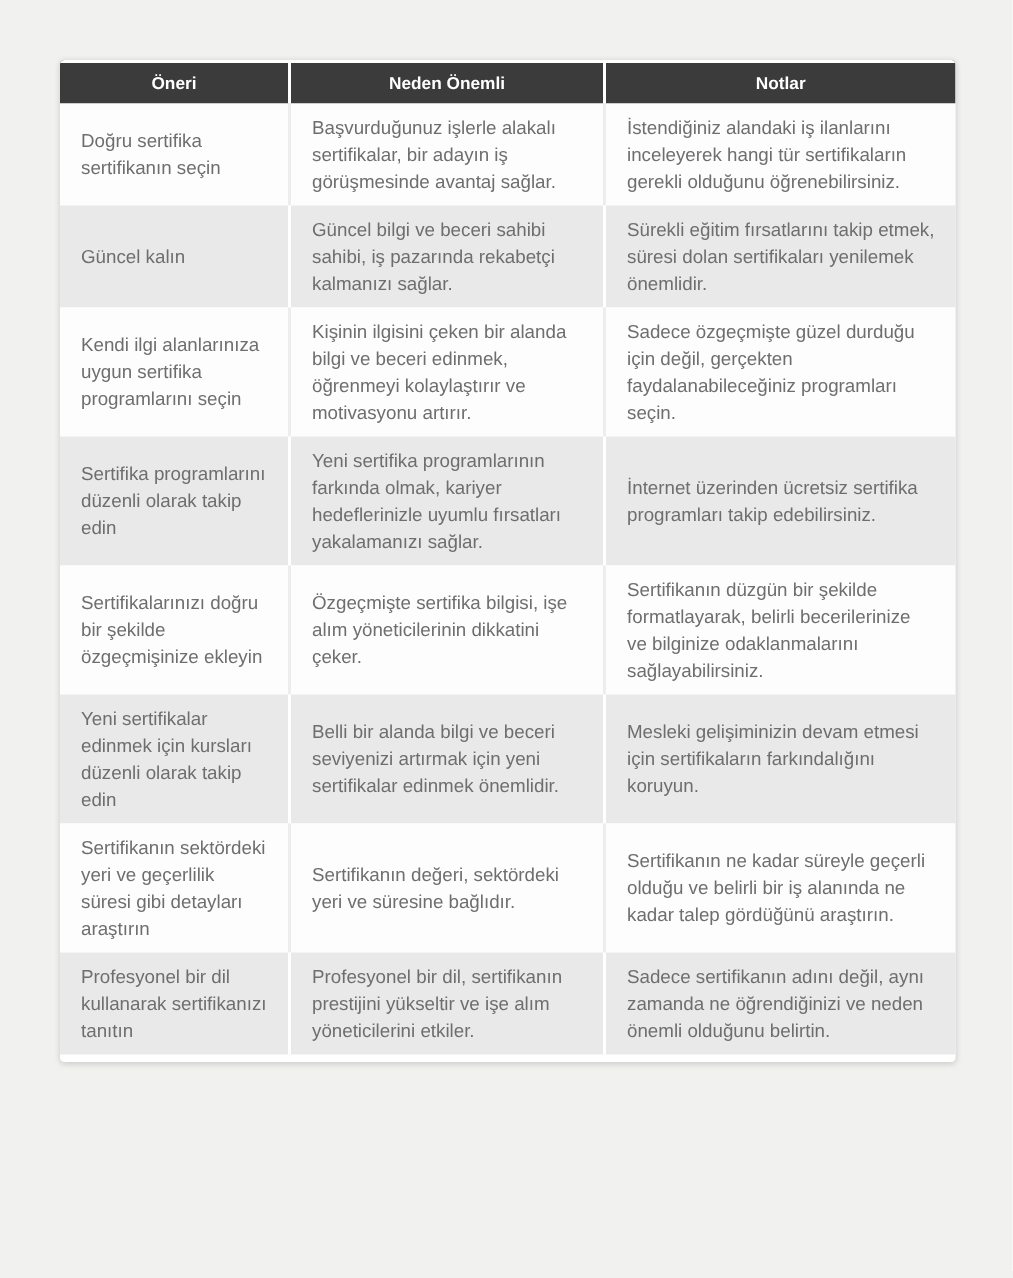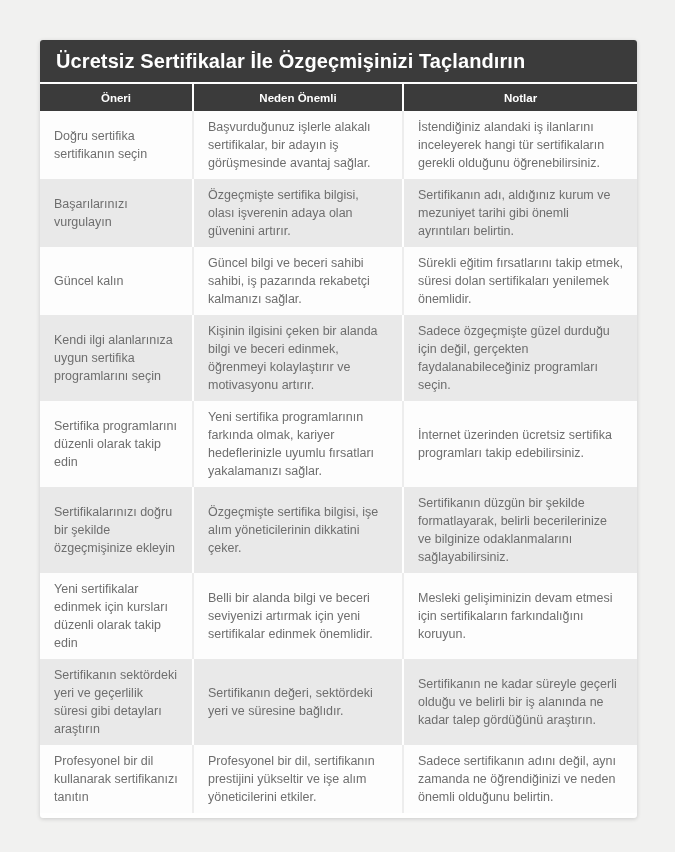--- a/index.html
+++ b/index.html
@@ -53,44 +53,38 @@
     word-wrap: break-word;
   }
   table.cert-table tbody td + td { border-left: 2px solid; margin-top: 24px; }
   table.cert-table tbody tr:nth-child(odd) td { background: #fdfdfd; border-left-color: #ededed; }
   table.cert-table tbody tr:nth-child(even) td { background: #e9e9e9; border-left-color: #ffffff; }
 </style>
 </head>
 <body>
 
 <div class="card">
-  <div class="title-bar">Ücretsiz Sertifikalar İle Özgeçmişinizi Taçlandırın</div>
   <table class="cert-table">
     <colgroup>
       <col style="width:152px">
       <col style="width:210px">
       <col style="width:235px">
     </colgroup>
     <thead>
       <tr>
         <th>Öneri</th>
         <th>Neden Önemli</th>
         <th>Notlar</th>
       </tr>
     </thead>
     <tbody>
       <tr>
         <td>Doğru sertifika sertifikanın seçin</td>
         <td>Başvurduğunuz işlerle alakalı sertifikalar, bir adayın iş görüşmesinde avantaj sağlar.</td>
         <td>İstendiğiniz alandaki iş ilanlarını inceleyerek hangi tür sertifikaların gerekli olduğunu öğrenebilirsiniz.</td>
-      </tr>
-      <tr>
-        <td>Başarılarınızı vurgulayın</td>
-        <td>Özgeçmişte sertifika bilgisi, olası işverenin adaya olan güvenini artırır.</td>
-        <td>Sertifikanın adı, aldığınız kurum ve mezuniyet tarihi gibi önemli ayrıntıları belirtin.</td>
       </tr>
       <tr>
         <td>Güncel kalın</td>
         <td>Güncel bilgi ve beceri sahibi sahibi, iş pazarında rekabetçi kalmanızı sağlar.</td>
         <td>Sürekli eğitim fırsatlarını takip etmek, süresi dolan sertifikaları yenilemek önemlidir.</td>
       </tr>
       <tr>
         <td>Kendi ilgi alanlarınıza uygun sertifika programlarını seçin</td>
         <td>Kişinin ilgisini çeken bir alanda bilgi ve beceri edinmek, öğrenmeyi kolaylaştırır ve motivasyonu artırır.</td>
         <td>Sadece özgeçmişte güzel durduğu için değil, gerçekten faydalanabileceğiniz programları seçin.</td>

